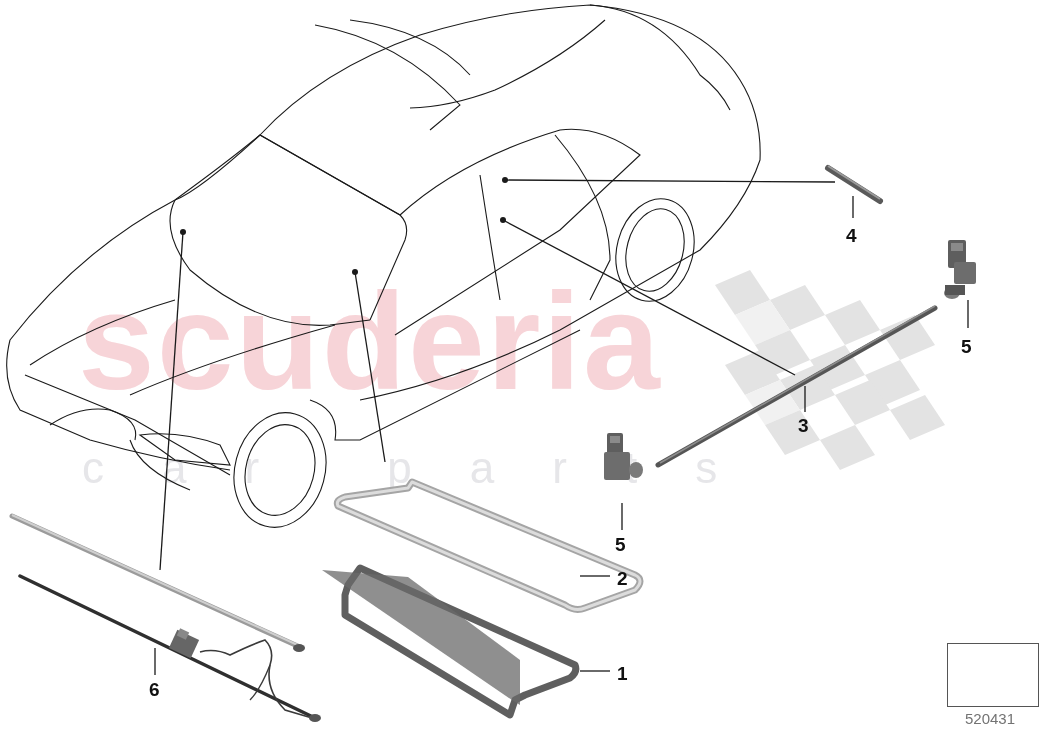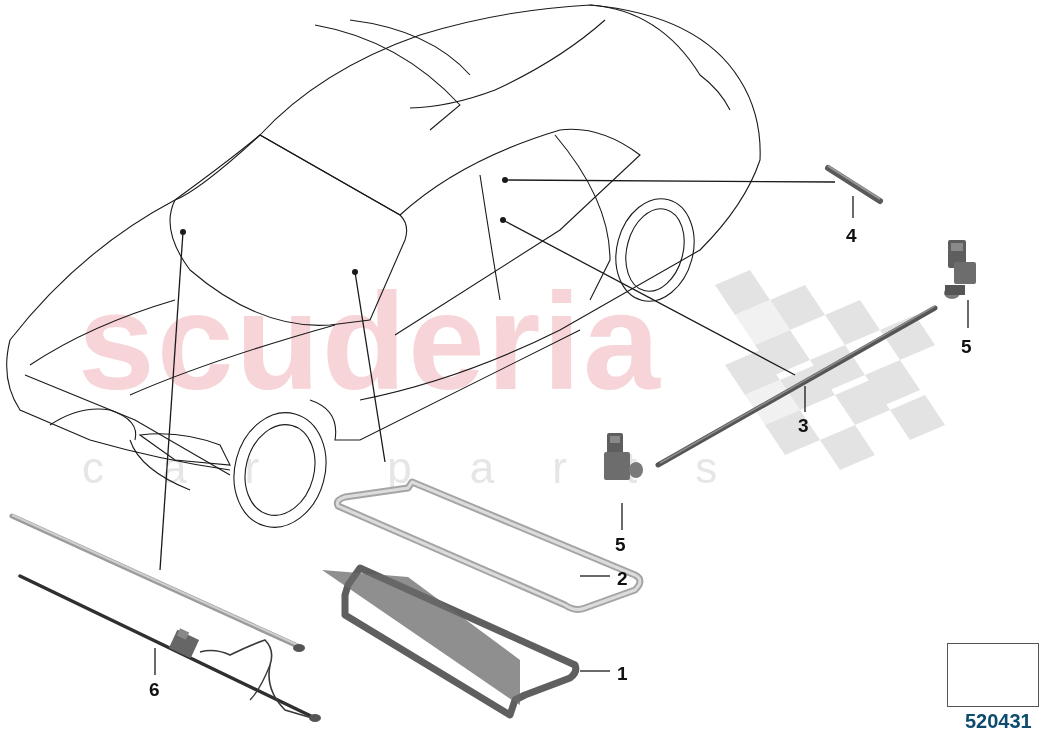--- a/index.html
+++ b/index.html
@@ -7,21 +7,21 @@
          font-family: "Liberation Sans", sans-serif; }
   #diagram { position: absolute; left: 0; top: 0; width: 1050px; height: 735px; }
   .wm-main { position: absolute; left: 78px; top: 272px; font-size: 138px; font-weight: 700;
              color: #f7d4d8; letter-spacing: 2px; line-height: 1; pointer-events: none; }
   .wm-sub { position: absolute; left: 82px; top: 425px; font-size: 44px; color: #e6e6e9;
             letter-spacing: 58px; line-height: 1; pointer-events: none; margin-top: 21px; }
   .callout { position: absolute; font-size: 19px; font-weight: 700; color: #111;
              line-height: 1; }
   .ref-box { position: absolute; left: 947px; top: 643px; width: 92px; height: 64px;
              border: 1.5px solid #555; box-sizing: border-box; background: #fff; }
-  .ref-num { position: absolute; left: 965px; top: 710px; font-size: 20px; color: #0c4a6e; font-weight: bold; }
+  .ref-num { position: absolute; left: 965px; top: 710px; font-size: 15px; color: #737373; }
 </style>
 </head>
 <body>
 
 <div id="diagram">
 
   <div class="wm-main">scuderia</div>
   <div class="wm-sub">car parts</div>
 
   <svg width="1050" height="735" viewBox="0 0 1050 735" style="position:absolute;left:0;top:0;">

